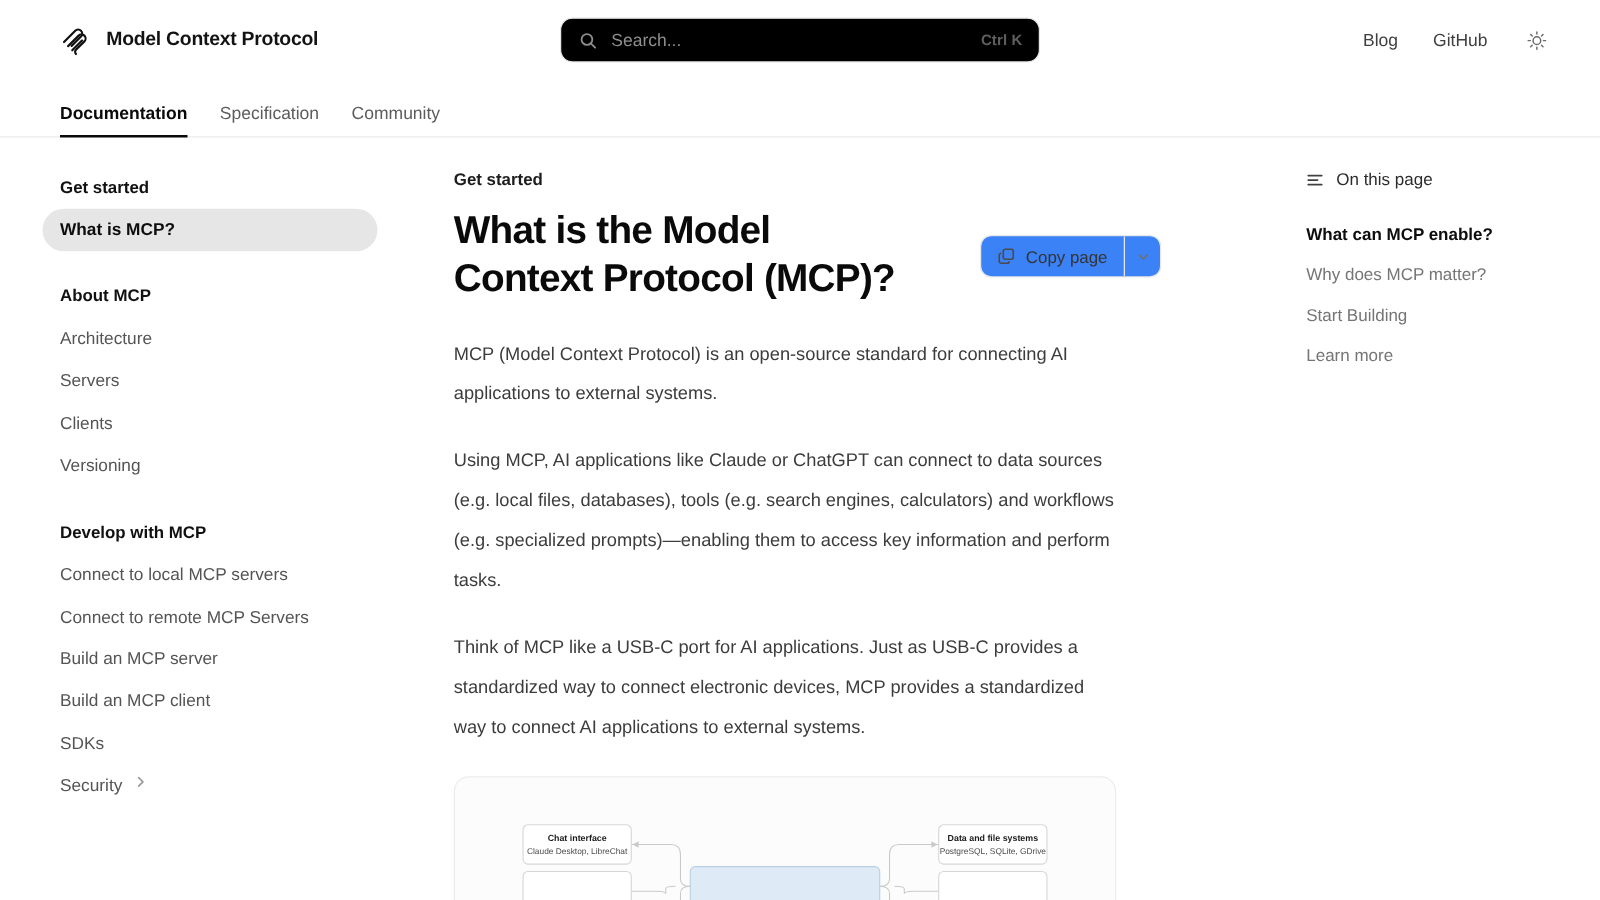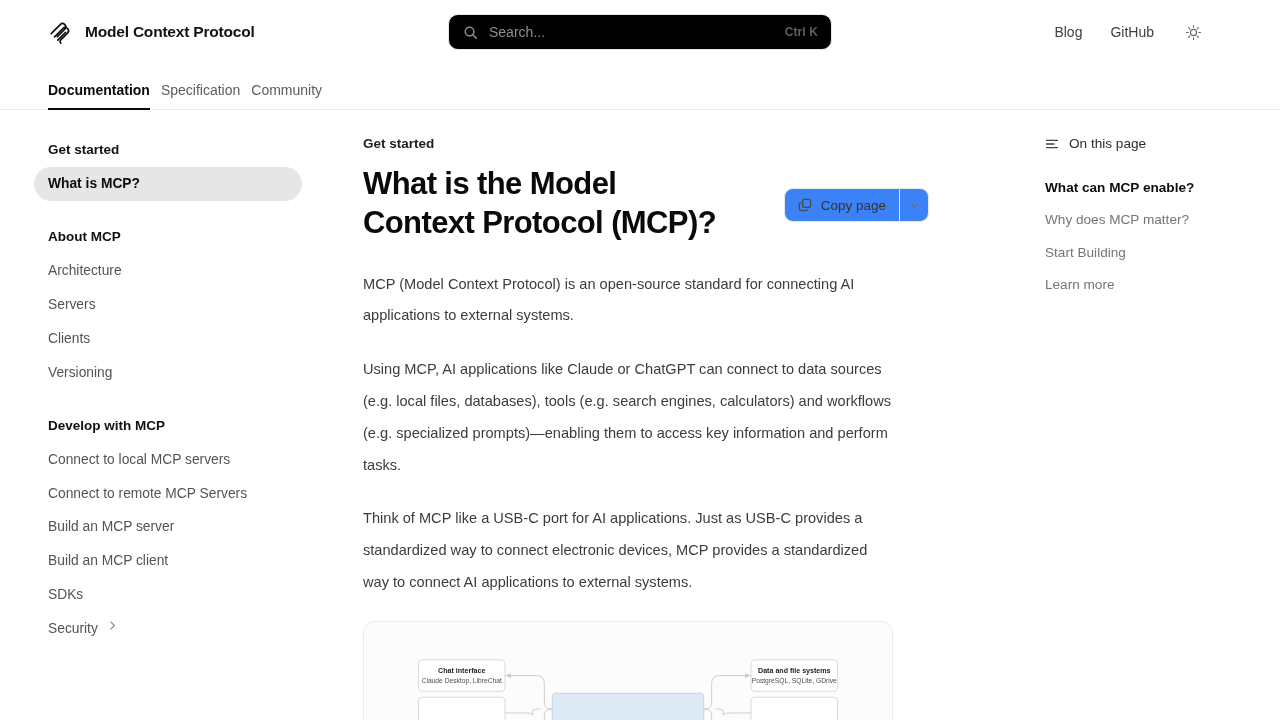--- a/index.html
+++ b/index.html
@@ -11,21 +11,21 @@
     font-family: "Liberation Sans", sans-serif;
     color: #1a1a1a;
     -webkit-font-smoothing: antialiased;
   }
 
   
   .header {
     height: 64px;
     display: flex;
     align-items: center;
-    padding: 0 72px 0 48px;
+    padding: 0 36px 0 48px;
     position: relative;
   }
   .brand {
     display: flex;
     align-items: center;
     gap: 11px;
     cursor: pointer;
   }
   .brand-logo { width: 26px; height: 26px; display: block; flex: none; }
   .brand-name {
@@ -87,21 +87,21 @@
     cursor: pointer;
     border-radius: 8px;
   }
 
   
   .tabbar {
     height: 46px;
     padding: 0 48px;
     display: flex;
     align-items: flex-end;
-    gap: 11px;
+    gap: 26px;
     border-bottom: 1px solid #ececec;
     position: relative;
   }
   .tab {
     font-size: 14px;
     color: #5c5c5c;
     padding: 0 0 11px 0;
     cursor: pointer;
     position: relative;
     white-space: nowrap;

